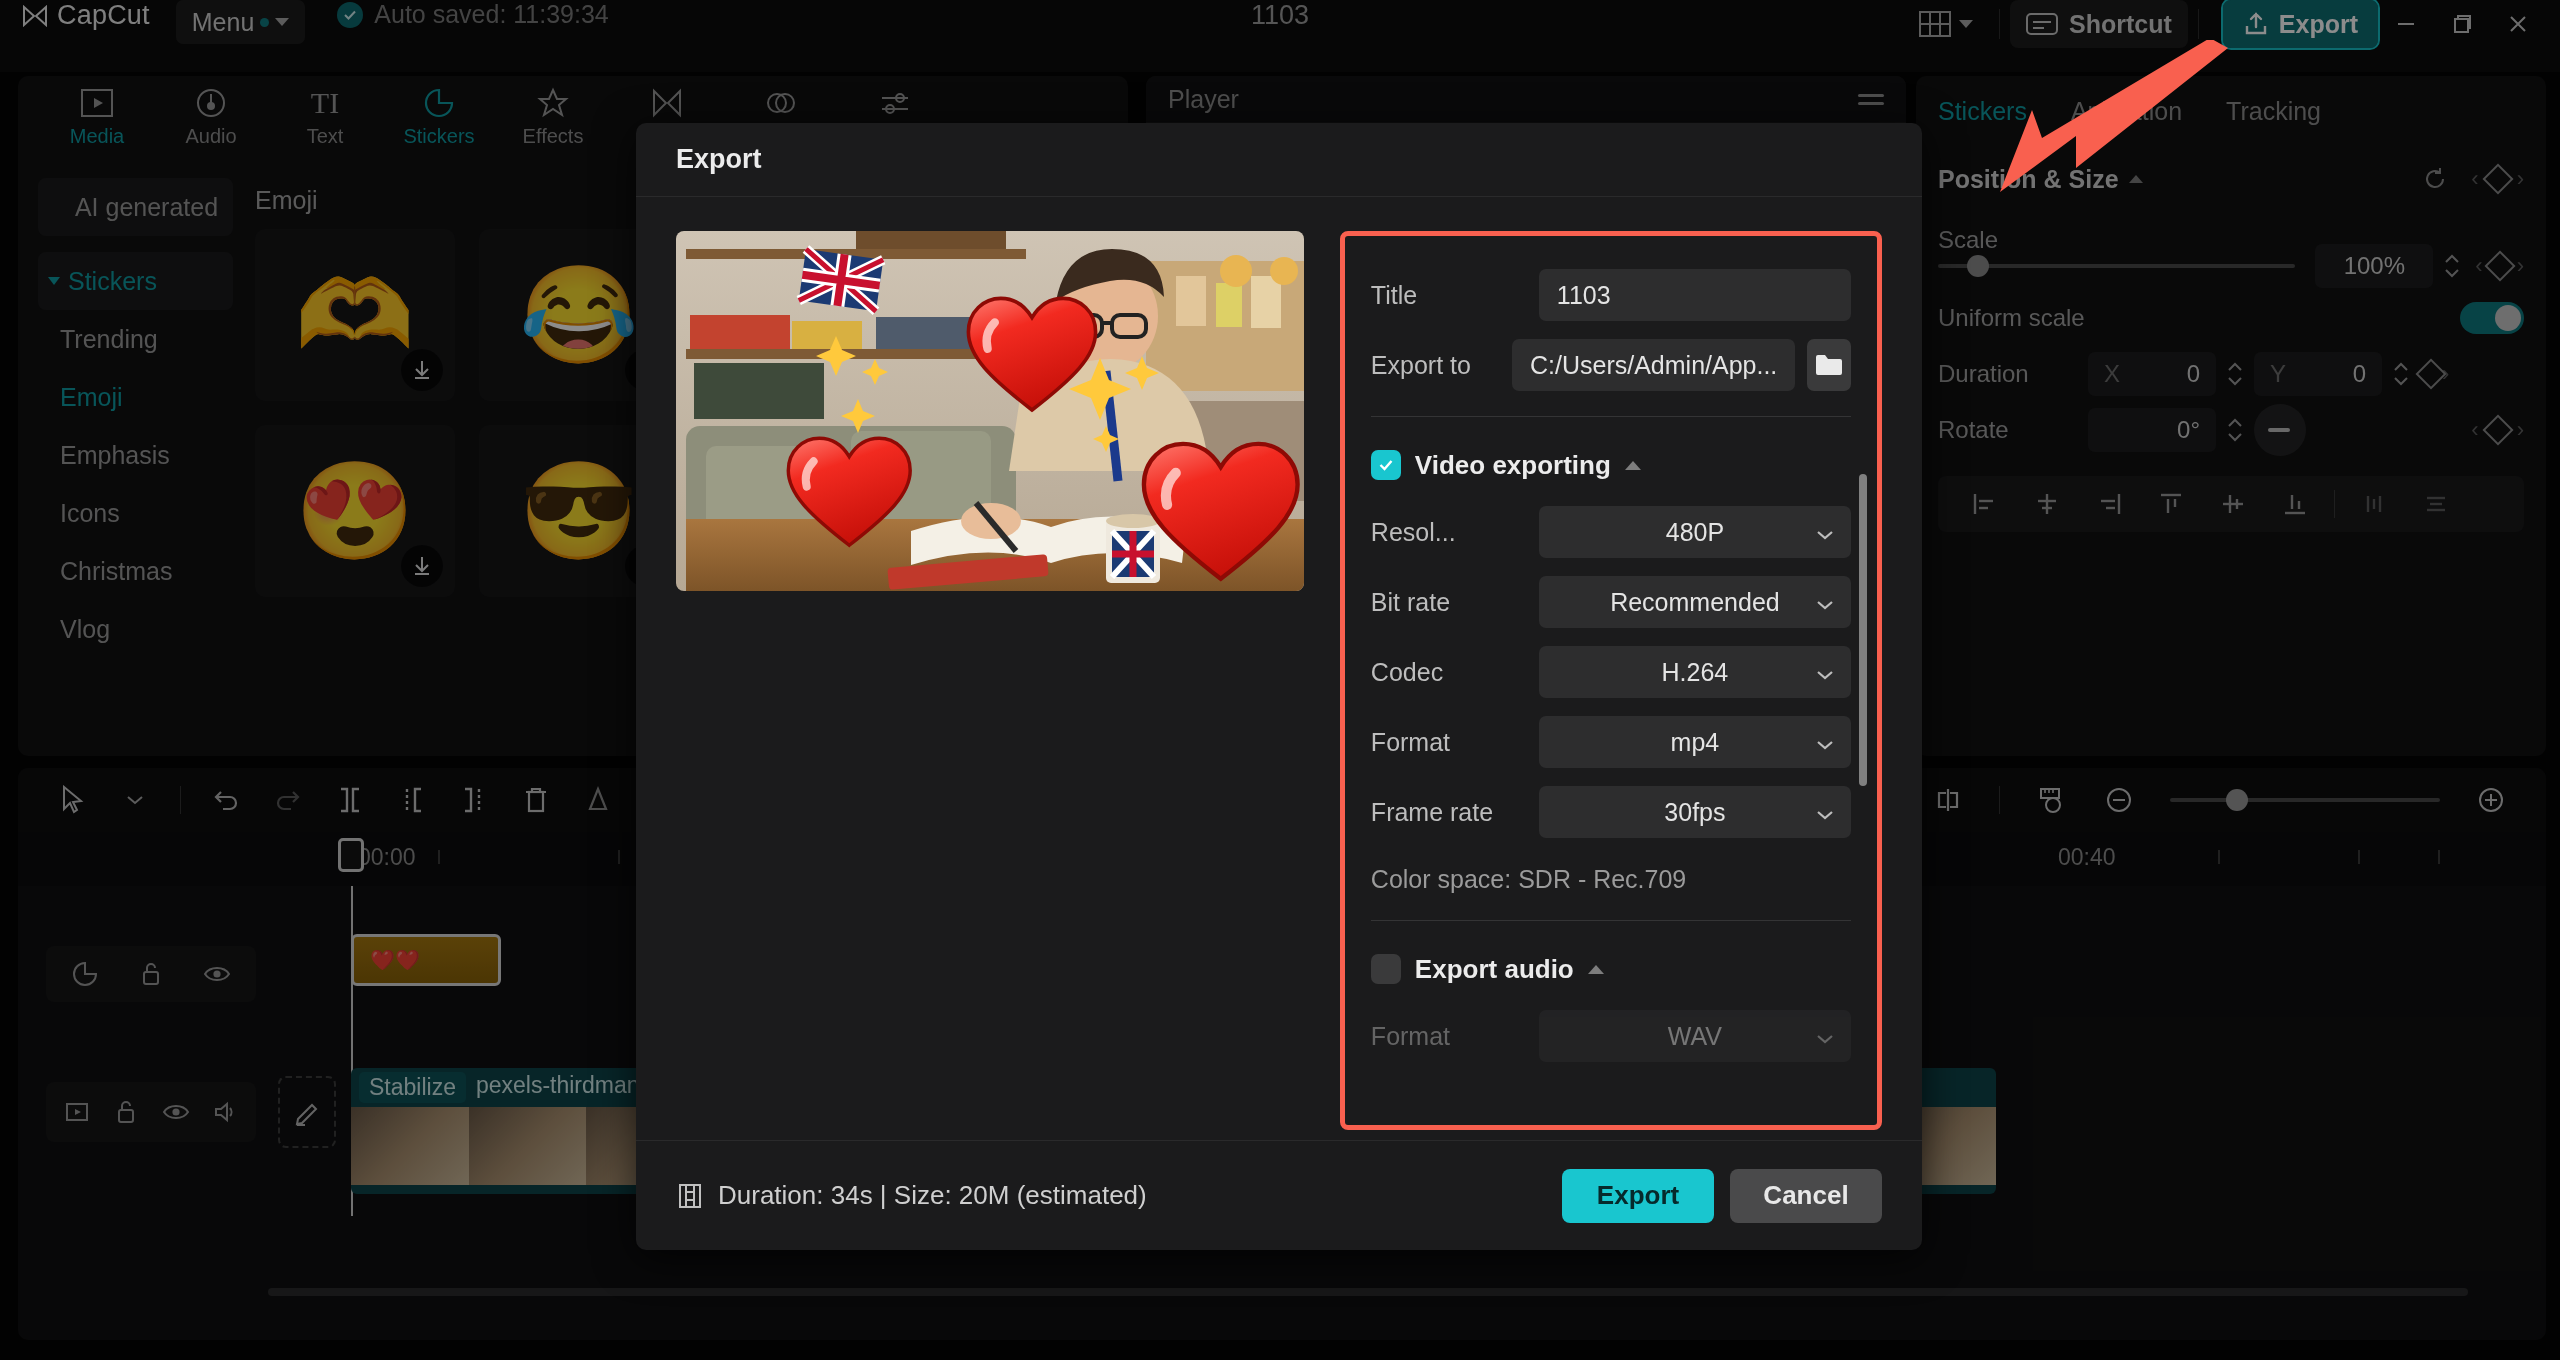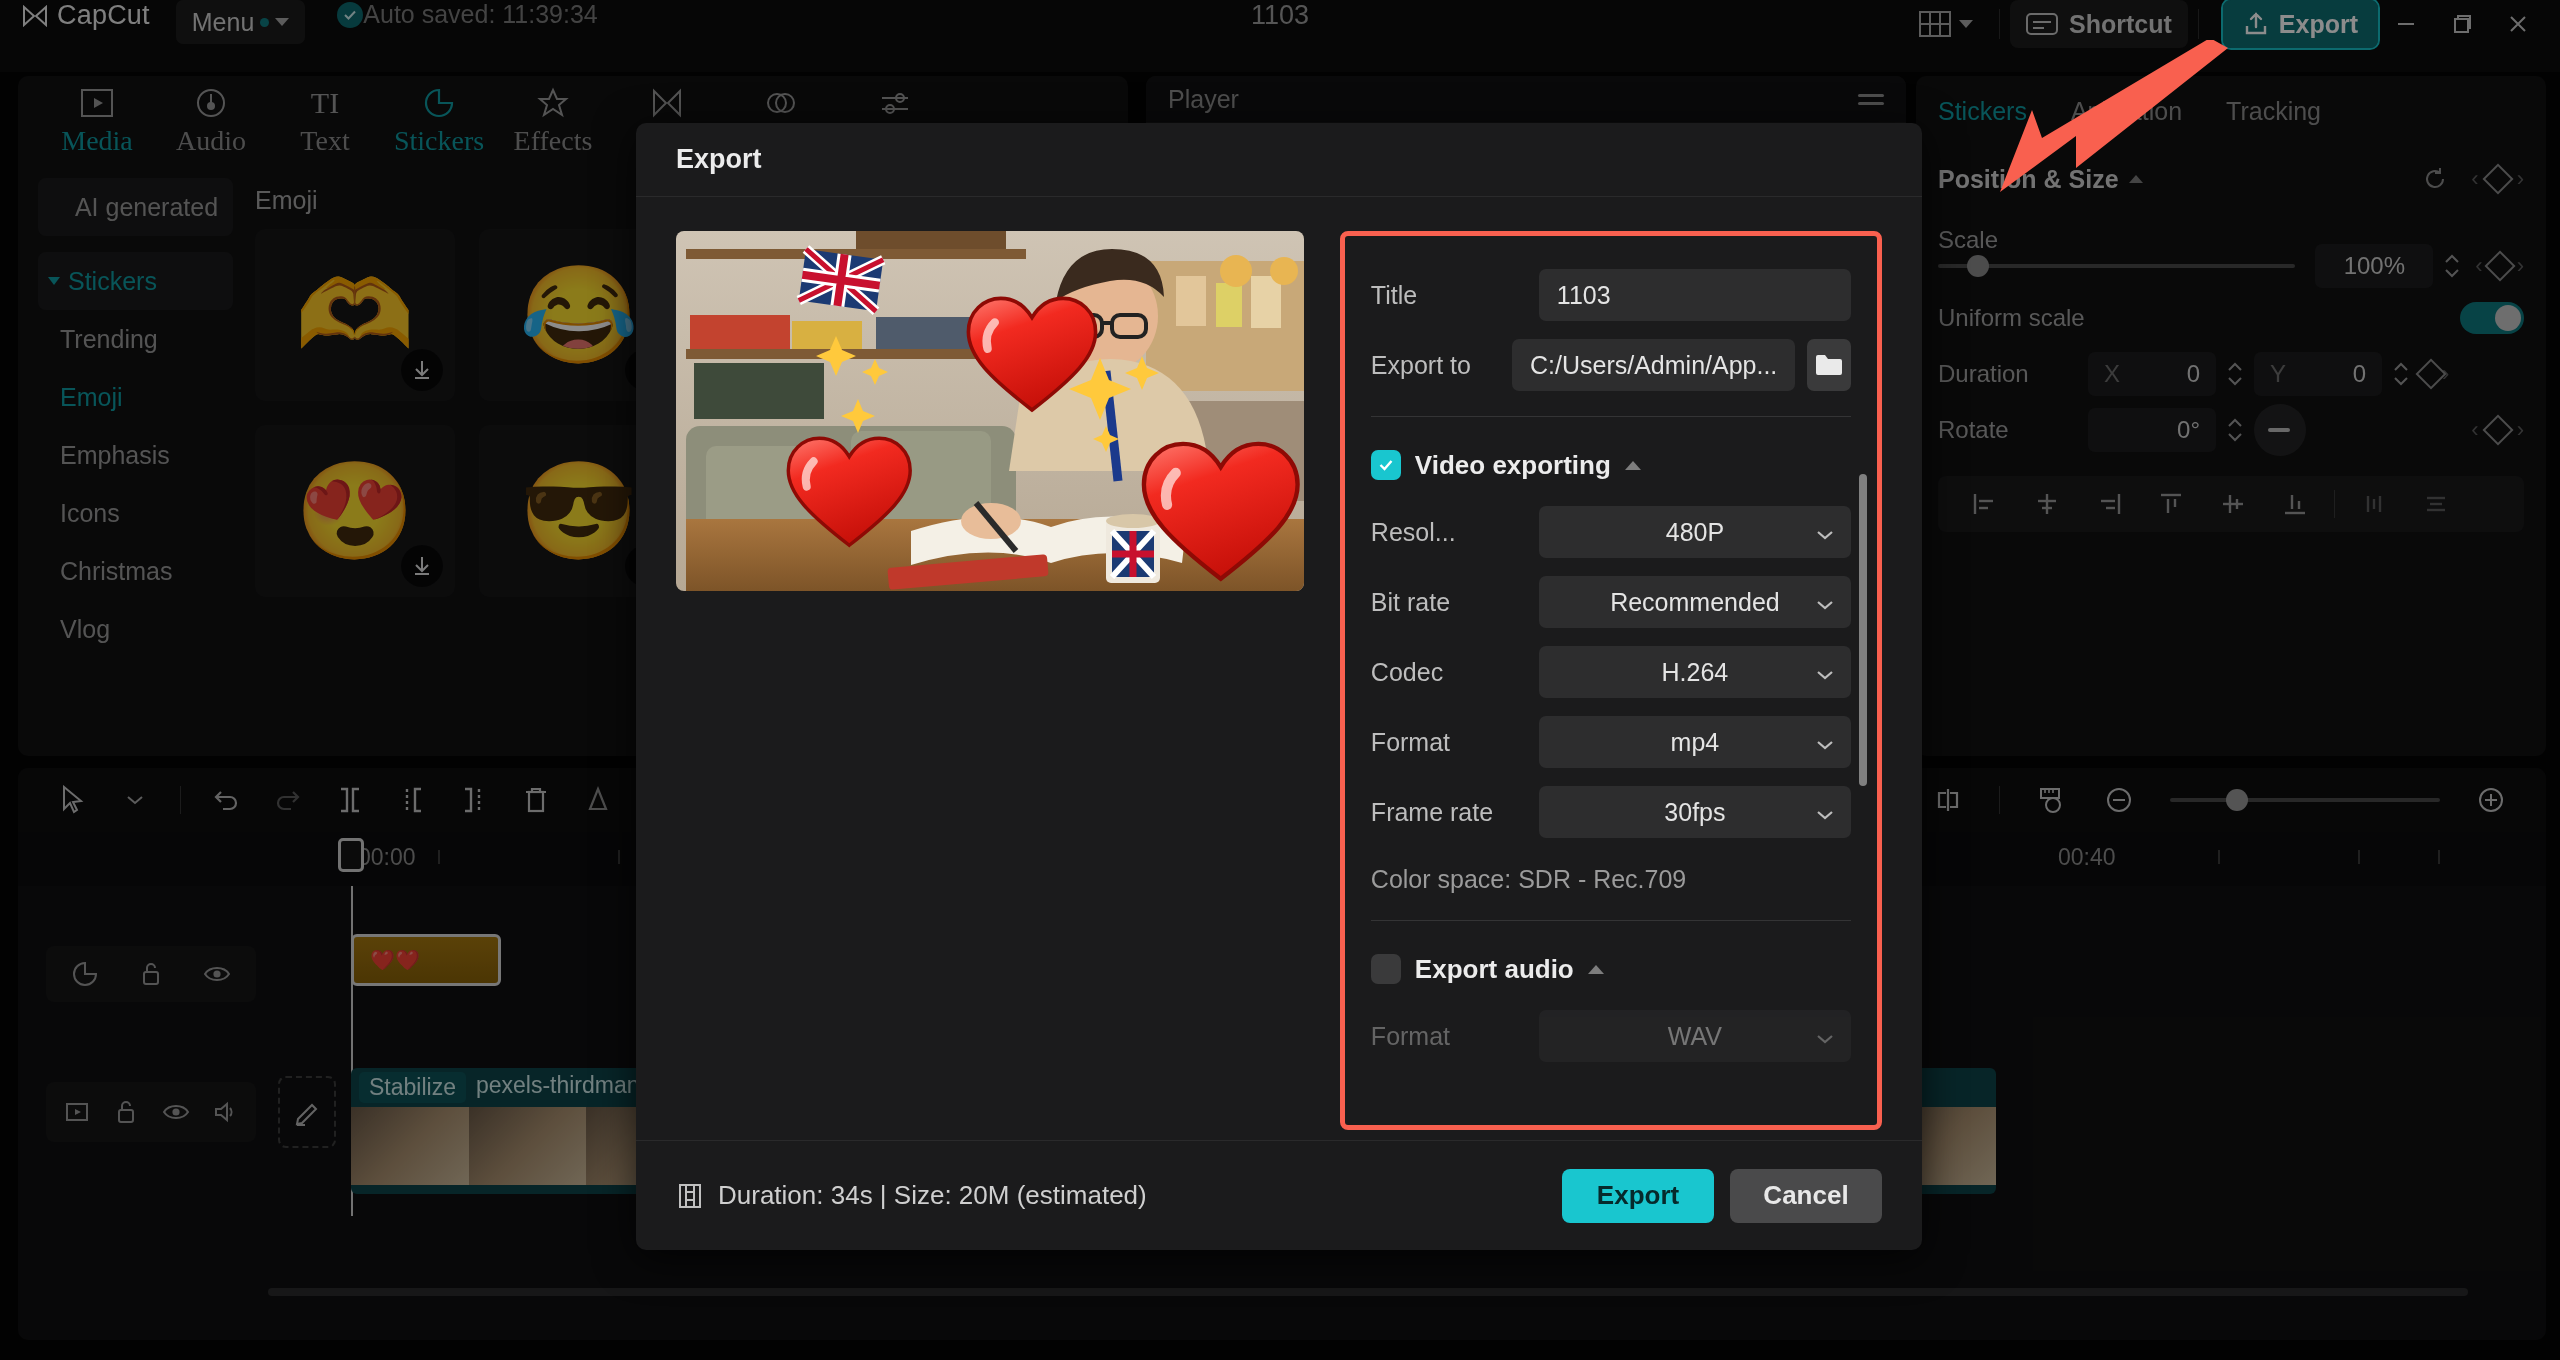--- a/index.html
+++ b/index.html
@@ -20,21 +20,21 @@
   .logo-wrap { display: flex; align-items: center; gap: 9px; margin-left: 22px; }
   .logo-mark { width: 26px; height: 22px; }
   .logo-text { font-size: 27px; color: #e8e8e8; letter-spacing: .2px; }
   .menu-btn {
     margin-left: 26px; height: 44px; padding: 0 16px; border-radius: 7px;
     background: #1d1d1d; display: flex; align-items: center; gap: 6px;
     font-size: 25px; color: #cfcfcf; cursor: pointer;
   }
   .menu-dot { width: 9px; height: 9px; border-radius: 50%; background: #0f7b80; }
   .caret-dn { width: 0; height: 0; border-left: 7px solid transparent; border-right: 7px solid transparent; border-top: 8px solid #a8a8a8; }
-  .autosave { display: flex; align-items: center; margin-left: 32px; font-size: 25px; color: #7b7b7b; }
+  .autosave { display: flex; align-items: center; gap: 11px; margin-left: 32px; font-size: 25px; color: #7b7b7b; }
   .check-circ {
     width: 26px; height: 26px; border-radius: 50%; background: #0d6b70;
     display: flex; align-items: center; justify-content: center;
   }
   .doc-title {
     position: absolute; left: 0; right: 0; text-align: center;
     font-size: 27px; color: #9c9c9c;
   }
   .tb-right { margin-left: auto; display: flex; align-items: center; gap: 0; padding-right: 14px; }
   .layout-btn { display: flex; align-items: center; gap: 8px; padding: 0 16px; height: 44px; cursor: pointer; }
@@ -52,21 +52,21 @@
   }
   .wbtn { width: 56px; height: 48px; display: flex; align-items: center; justify-content: center; cursor: pointer; }
 
   
   .leftpanel {
     position: absolute; left: 18px; top: 76px; width: 1110px; height: 680px;
     background: #111112; border-radius: 10px; overflow: hidden;
   }
   .ltabs { display: flex; align-items: flex-start; height: 92px; padding-left: 22px; gap: 0; }
   .ltab { width: 114px; display: flex; flex-direction: column; align-items: center; gap: 5px; padding-top: 10px; cursor: pointer; }
-  .ltab .lbl { font-size: 28px; color: #8d8d8d; font-family: Liberation Serif, serif; }
+  .ltab .lbl { font-size: 20px; color: #8d8d8d; }
   .ltab.active .lbl { color: #0f9ba2; }
   .lbody { display: flex; height: calc(100% - 92px); }
   .lcats { width: 215px; padding-left: 20px; padding-top: 10px; }
   .lcat {
     height: 58px; border-radius: 8px; display: flex; align-items: center;
     padding-left: 22px; font-size: 25px; color: #9a9a9a; cursor: pointer;
   }
   .lcat.group { background: #1b1b1c; color: #0f9ba2; padding-left: 10px; gap: 8px; }
   .lcat.active { color: #0f9ba2; }
   .tri { width: 0; height: 0; border-left: 6px solid transparent; border-right: 6px solid transparent; border-top: 8px solid #0f9ba2; }

